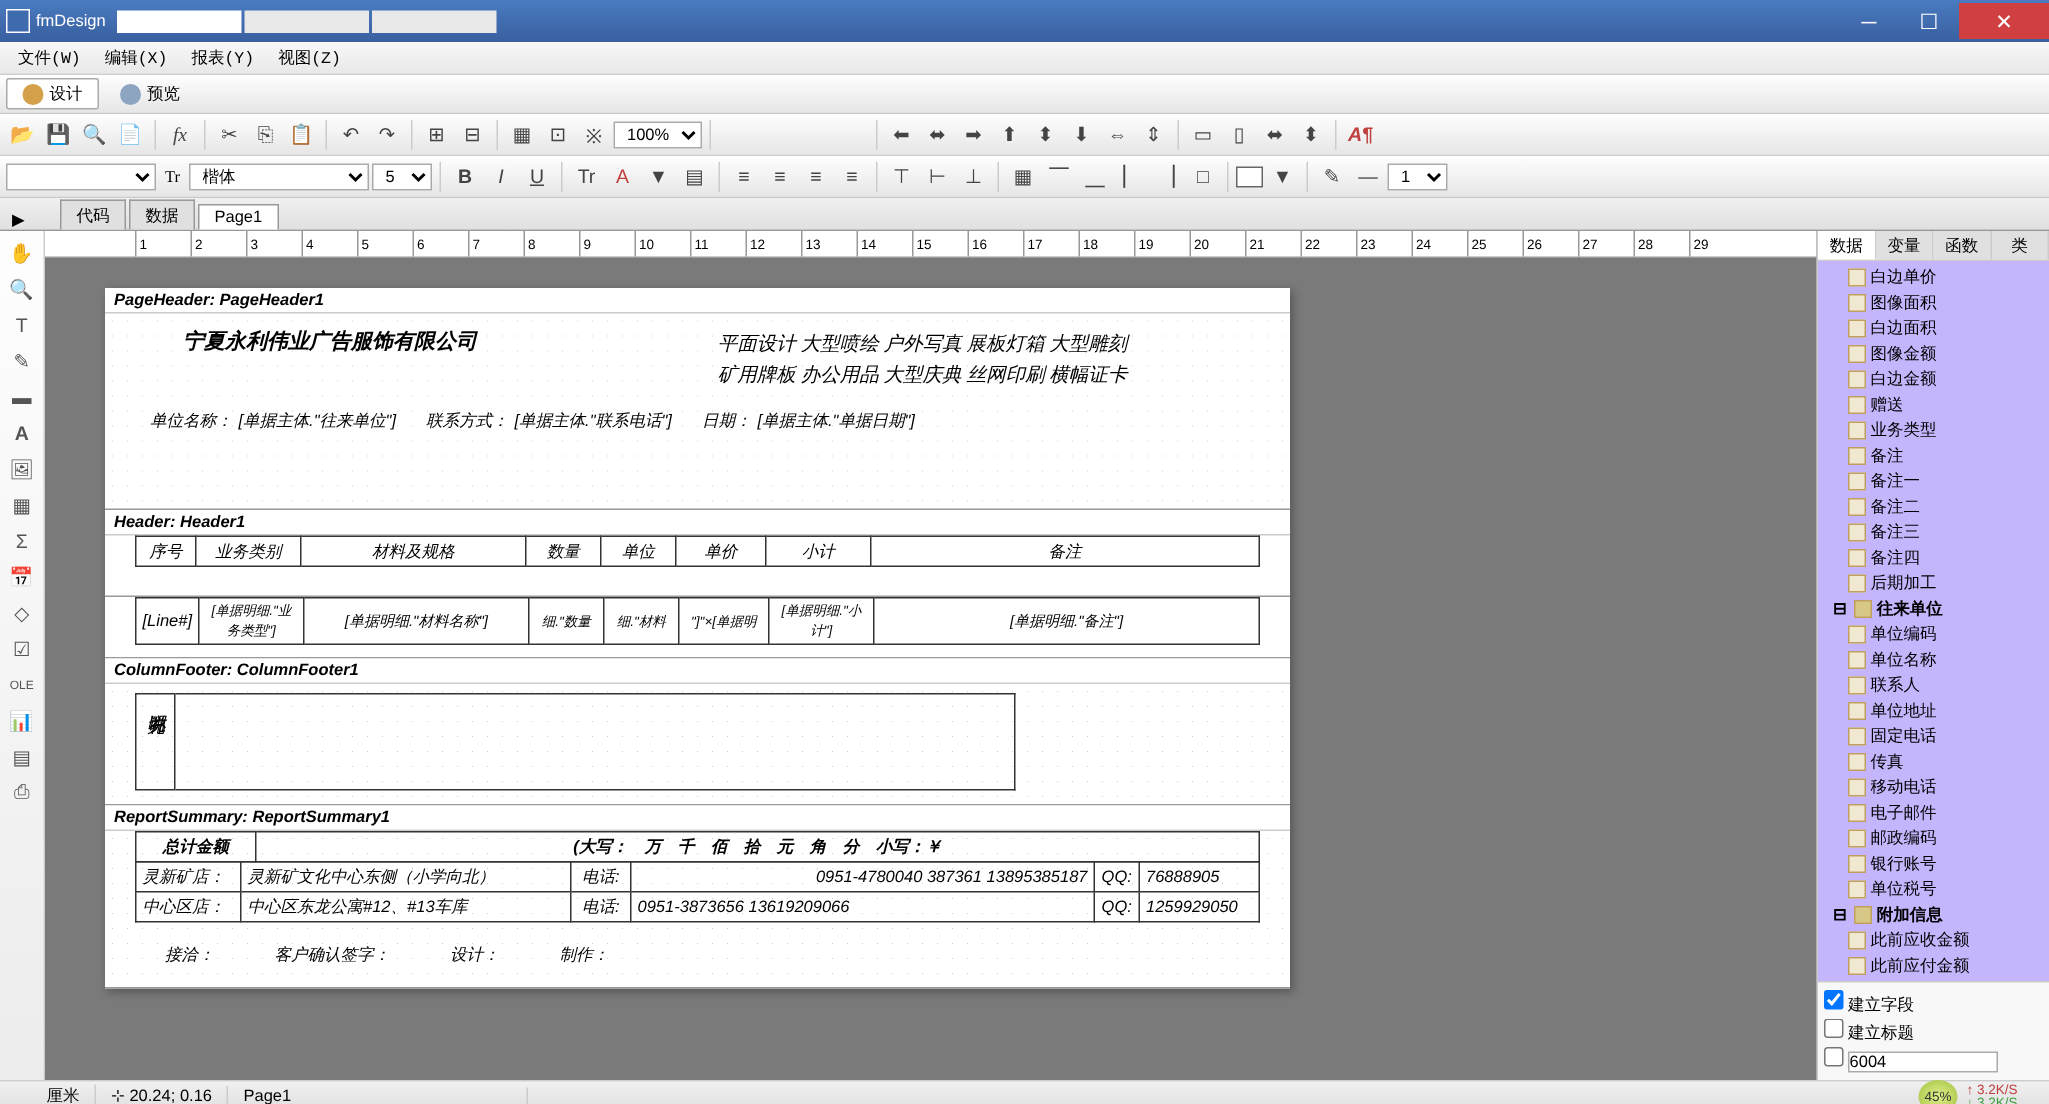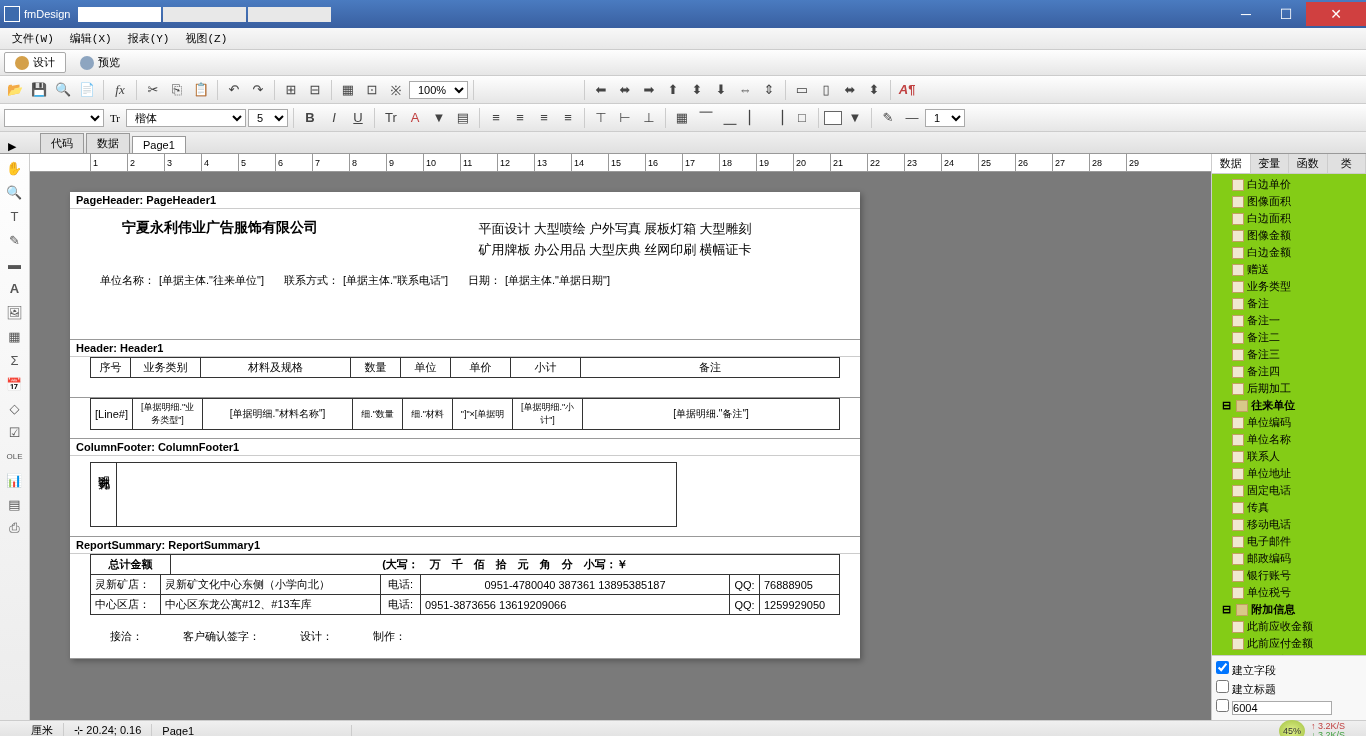--- a/index.html
+++ b/index.html
@@ -38,21 +38,21 @@
 .page-tab.off { background: #e0e0e0; }
 
 .workspace { display: flex; height: calc(100vh - 24px - 22px - 26px - 28px - 28px - 22px - 20px); }
 
 .ltools { width: 30px; background: linear-gradient(#fefefe, #ececec); border-right: 1px solid #ccc; display: flex; flex-direction: column; align-items: center; padding-top: 4px; gap: 4px; }
 .ltool { width: 20px; height: 20px; display: flex; align-items: center; justify-content: center; font-size: 13px; color: #555; }
 
 .canvas-area { flex: 1; background: #7a7a7a; position: relative; overflow: auto; }
 .ruler-h { height: 18px; background: #fff; border-bottom: 1px solid #999; position: sticky; top: 0; display: flex; padding-left: 60px; font-size: 9px; }
 .ruler-h span { width: 37px; border-left: 1px solid #999; padding-left: 2px; display: flex; align-items: center; }
-.page-wrap { padding: 20px 0 20px 40px; }
+.page-wrap { padding: 20px 0 20px 40px; font-style: italic; }
 .page { width: 790px; background: #fff; box-shadow: 2px 2px 6px rgba(0,0,0,0.3); }
 .band { border-bottom: 1px solid #999; position: relative; }
 .band-label { background: #fff; padding: 2px 6px; font-size: 11px; font-weight: bold; border-bottom: 1px solid #ccc; }
 .band-label.master { background: linear-gradient(#f5b74a, #e8a030); display: flex; justify-content: space-between; align-items: center; }
 .band-label.master .db-icon { display: flex; align-items: center; gap: 2px; color: #333; font-weight: normal; }
 .band-content { padding: 10px; position: relative; min-height: 40px; }
 .grid-bg { background-image: radial-gradient(circle, #ccc 0.5px, transparent 0.5px); background-size: 10px 10px; }
 
 .company-title { text-align: center; font-family: "KaiTi", serif; font-size: 14px; font-weight: bold; }
 .services { text-align: center; font-family: "KaiTi", serif; font-size: 13px; line-height: 1.6; }
@@ -65,21 +65,21 @@
 
 .vert-text { writing-mode: vertical-rl; text-orientation: upright; font-size: 12px; padding: 4px; border: 1px solid #333; display: inline-block; }
 .sup-box { border: 1px solid #333; width: 560px; height: 65px; margin-left: 30px; }
 
 .footer-row { display: flex; gap: 40px; padding: 4px 20px; font-size: 11px; }
 
 .rpanel { width: 155px; background: #f8f8f8; border-left: 1px solid #ccc; display: flex; flex-direction: column; }
 .rpanel-tabs { display: flex; background: #e8e8e8; border-bottom: 1px solid #ccc; }
 .rpanel-tab { flex: 1; padding: 2px 4px; text-align: center; font-size: 11px; border-right: 1px solid #ccc; background: #e0e0e0; }
 .rpanel-tab.active { background: #fff; }
-.tree { flex: 1; overflow-y: auto; background: #84cc16; font-size: 11px; padding: 2px; }
+.tree { flex: 1; overflow-y: auto; background: #c4b5fd; font-size: 11px; padding: 2px; }
 .tree-item { padding: 1px 2px 1px 18px; display: flex; align-items: center; gap: 3px; }
 .tree-item.bold { font-weight: bold; padding-left: 8px; }
 .tree-item .ticon { width: 12px; height: 12px; background: #f0e8d0; border: 1px solid #c0a060; display: inline-block; }
 .tree-item.bold .ticon { background: #d8c888; }
 .rpanel-bot { padding: 4px; font-size: 11px; border-top: 1px solid #ccc; }
 .rpanel-bot label { display: block; padding: 1px 0; }
 .rpanel-bot input[type=text] { width: 100px; border: 1px solid #aaa; font-size: 11px; }
 
 .statusbar { height: 20px; background: linear-gradient(#f0f0f0, #e0e0e0); border-top: 1px solid #ccc; display: flex; align-items: center; font-size: 11px; padding: 0 21px; }
 .statusbar .cell { padding: 0 10px; border-right: 1px solid #ccc; }
@@ -362,21 +362,21 @@
                 <td><span>(大写：</span>　<span>万</span>　<span>千</span>　<span>佰</span>　<span>拾</span>　<span>元</span>　<span>角</span>　<span>分</span>　<span>小写：￥</span></td>
               </tr>
             </tbody>
               </table>
             <table class="rtable" style="margin-top:-1px;font-weight:normal">
               <tbody>
                   <tr>
                 <td style="width:70px;text-align:left">灵新矿店：</td>
                 <td style="width:220px;text-align:left">灵新矿文化中心东侧（小学向北）</td>
                 <td style="width:40px">电话:</td>
-                <td style="text-align:center">0951-4780040 387361 13895385187</td>
+                <td style="text-align:right">0951-4780040 387361 13895385187</td>
                 <td style="width:30px">QQ:</td>
                 <td style="width:80px;text-align:left">76888905</td>
               </tr>
               <tr>
                 <td style="text-align:left">中心区店：</td>
                 <td style="text-align:left">中心区东龙公寓#12、#13车库</td>
                 <td>电话:</td>
                 <td style="text-align:left">0951-3873656 13619209066</td>
                 <td>QQ:</td>
                 <td style="text-align:left">1259929050</td>

